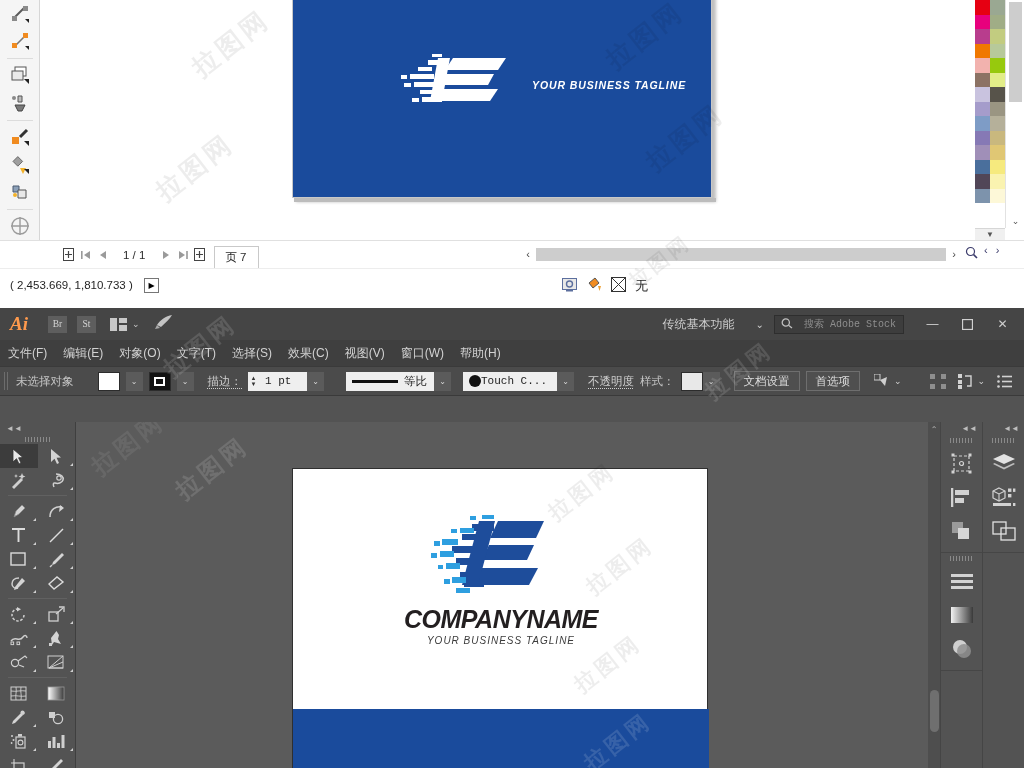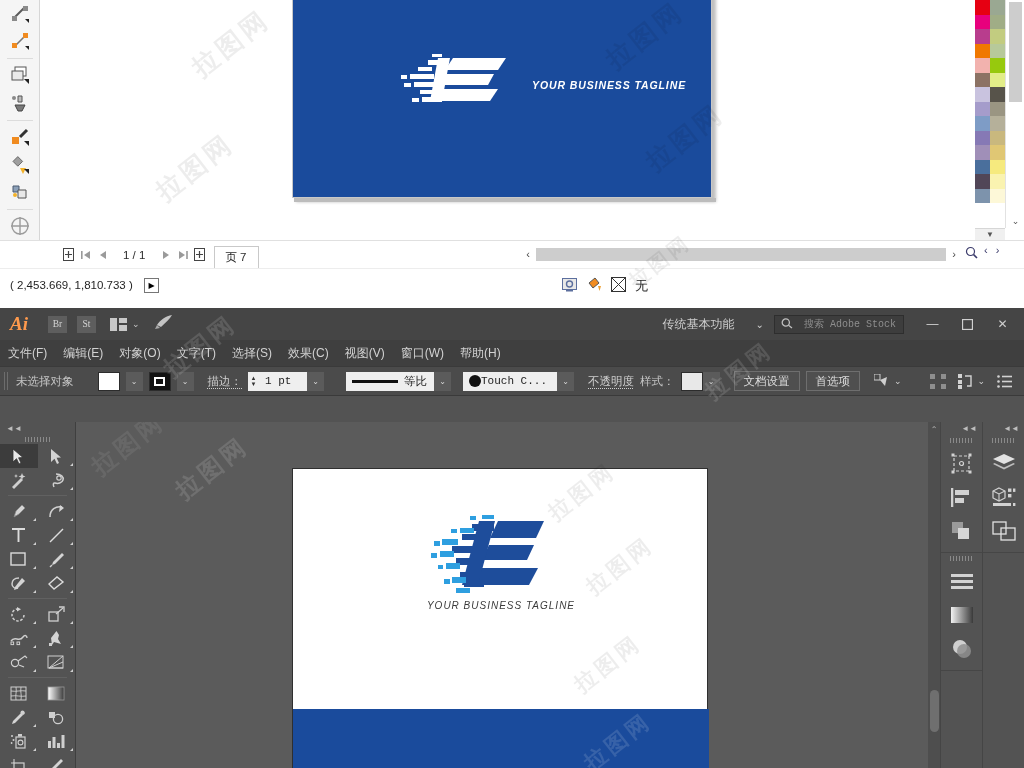--- a/index.html
+++ b/index.html
@@ -839,20 +839,21 @@
               <rect x="8" y="26" width="6" height="5"></rect>
               <rect x="14" y="36" width="14" height="6"></rect>
               <rect x="5" y="38" width="6" height="5"></rect>
               <rect x="20" y="48" width="14" height="6"></rect>
               <rect x="12" y="50" width="5" height="4"></rect>
               <rect x="26" y="62" width="14" height="6"></rect>
               <rect x="18" y="64" width="6" height="5"></rect>
               <rect x="30" y="73" width="14" height="5"></rect>
             </g>
           </svg>
+          <div id="ai-logo-name">COMPANYNAME</div>
           <div id="ai-logo-tag">YOUR BUSINESS TAGLINE</div>
         </div>
         <div class="wm dark" style="left:250px; top:8px; font-size:22px;">拉图网</div>
         <div class="wm dark" style="left:288px; top:82px; font-size:22px;">拉图网</div>
         <div class="wm dark" style="left:276px; top:180px; font-size:22px;">拉图网</div>
         <div class="wm light" style="left:286px; top:258px; font-size:22px;">拉图网</div>
       </div>
       <div class="wm light" style="left:10px; top:6px; font-size:24px; color:rgba(255,255,255,0.08);">拉图网</div>
     </div>
 

